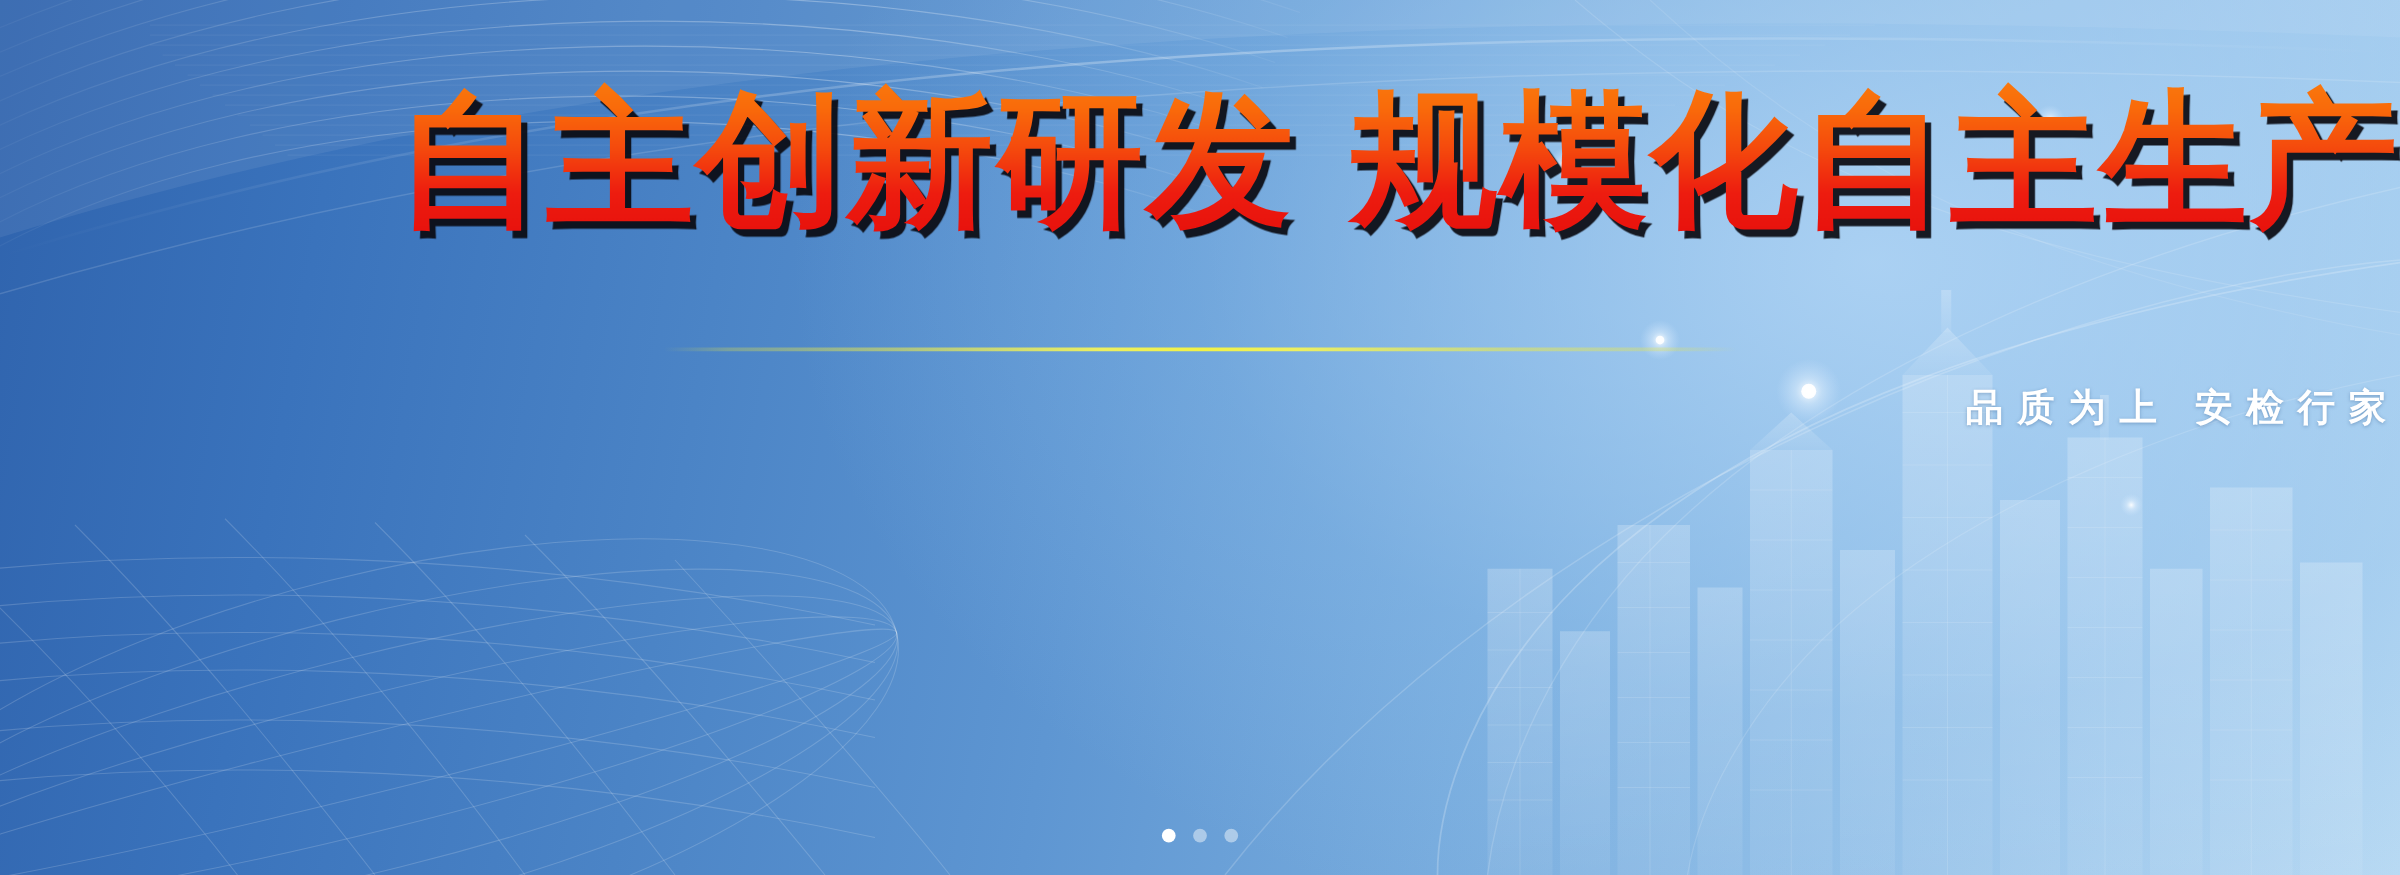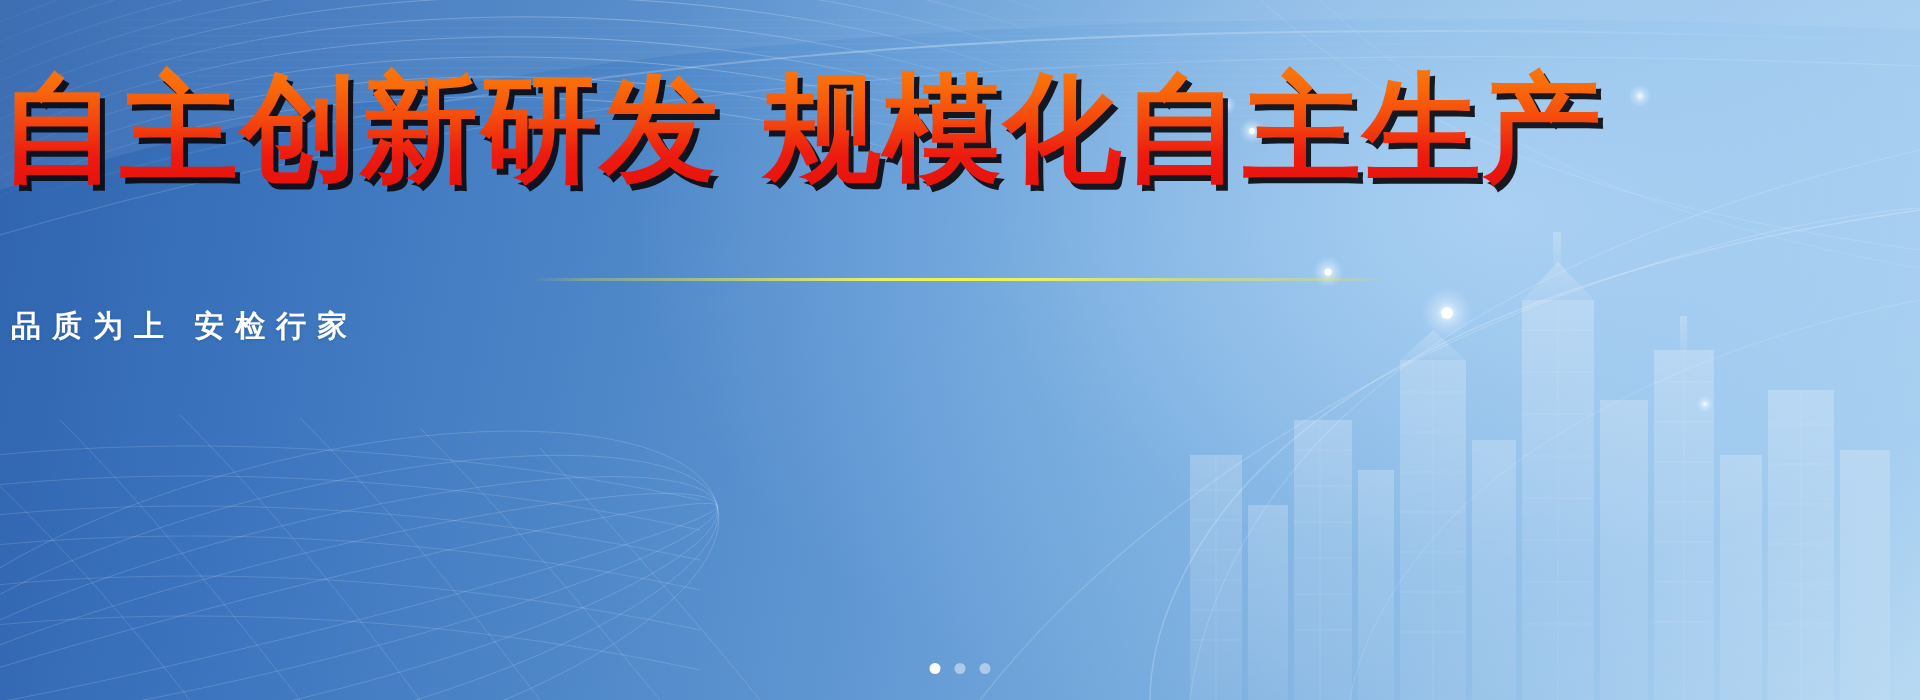--- a/index.html
+++ b/index.html
@@ -13,21 +13,21 @@
       linear-gradient(100deg,#2f63ad 0%,#3a73bc 14%,#4b84c6 30%,#5e96d2 46%,#77abdd 62%,#8fbde6 76%,#a6cdee 88%,#b9daf3 100%);
   }
 
   
   .deco{ position:absolute; left:0; top:0; width:1920px; height:700px; pointer-events:none; }
 
   
   .content{ position:absolute; left:0; top:0; width:1920px; height:700px; }
 
   .headline{
-    position:absolute; top:62px; left:0; width:1920px; text-align:left;
+    position:absolute; top:62px; left:0; width:1920px; text-align:right;
     font-size:118px; line-height:1.12; font-weight:bold;
     letter-spacing:2px;
     font-family:"DejaVu Sans","Liberation Sans",sans-serif;
     white-space:nowrap;
   }
   .headline .fill{
     background:linear-gradient(180deg,#f97a0d 0%,#f96b0a 18%,#f4480d 44%,#ed1c0f 70%,#e60f0c 100%);
     -webkit-background-clip:text; background-clip:text;
     -webkit-text-fill-color:transparent; color:transparent;
     display:inline-block;
@@ -43,21 +43,21 @@
         rgba(238,236,70,0.55) 22%,
         rgba(243,243,90,0.95) 41%,
         #f2f246 50%,
         rgba(243,243,90,0.95) 59%,
         rgba(238,236,70,0.55) 78%,
         rgba(235,232,60,0.28) 94%,
         rgba(235,232,60,0.0) 100%);
   }
 
   .subtitle{
-    position:absolute; top:306px; left:0; width:1920px; text-align:left;
+    position:absolute; top:306px; left:0; width:1920px; text-align:right;
     color:#ffffff; font-size:30px; font-weight:bold; letter-spacing:11px;
     text-indent:11px;
     text-shadow:0 1px 3px rgba(30,70,120,0.35);
     white-space:nowrap;
   }
 
   .desc{
     position:absolute; top:364px; left:0; width:1920px; text-align:center;
     color:#ffffff; font-size:31px; font-weight:normal; letter-spacing:1px;
     text-shadow:0 1px 3px rgba(30,70,120,0.30);

